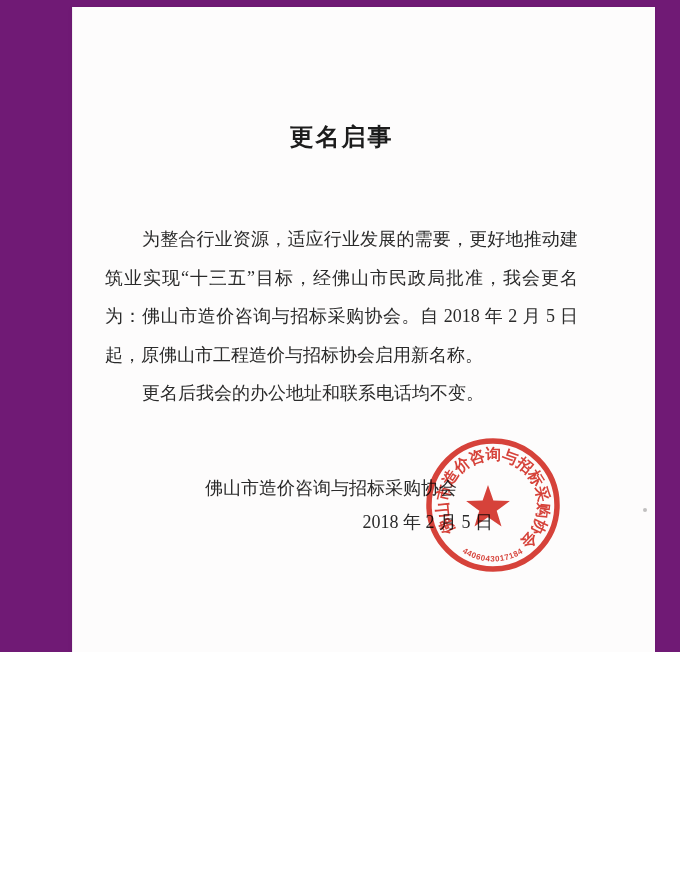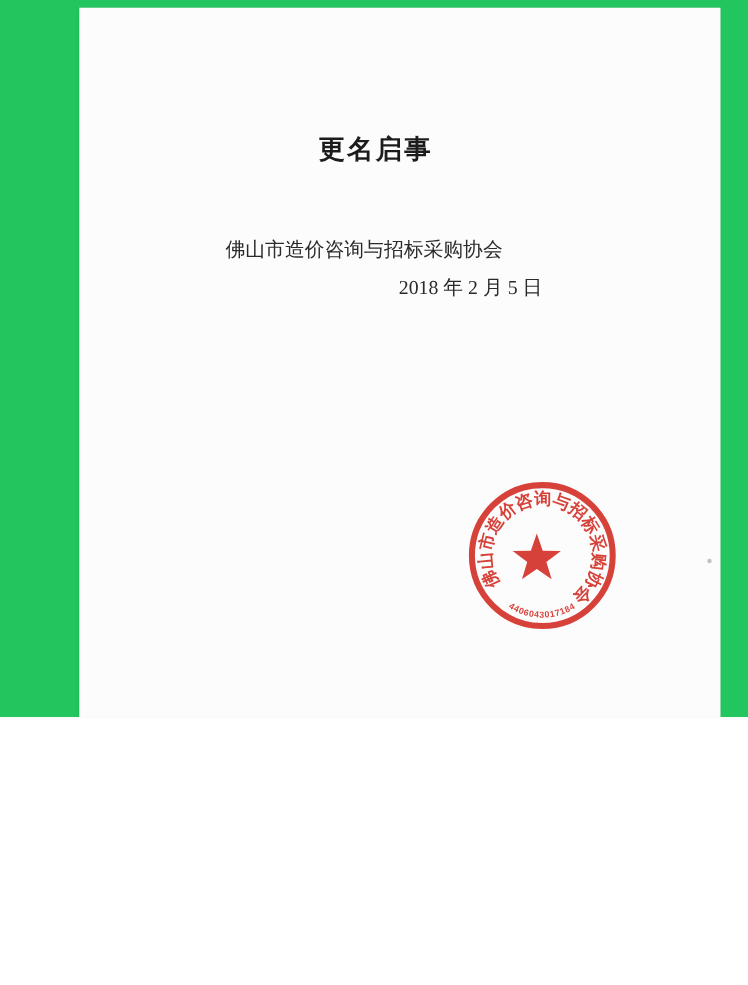--- a/index.html
+++ b/index.html
@@ -1,16 +1,16 @@
 <!DOCTYPE html>
 <html style="--seal-color: #d5342b;"><head>
 <meta charset="utf-8">
 <style>
   html,body{margin:0;padding:0;background:#ffffff;}
-  .page{position:relative;width:680px;height:652px;background:#22c55e;overflow:hidden;
+  .page{position:relative;width:680px;height:652px;background:#701a75;overflow:hidden;
         font-family:"Liberation Serif","DejaVu Serif",serif;}
   .paper{position:absolute;left:72px;top:7px;width:583px;height:868px;background:#fdfcfc;
          box-shadow:inset 1px 0 0 rgba(0,0,0,0.05), -1px 1px 4px rgba(0,0,0,0.04), 0 0 0 1px rgba(0,0,0,0.015);}
   .content{padding:115px 77px 0 33px;color:#262626;}
   .title{margin:0;font-size:24px;line-height:30px;font-weight:700;text-align:center;
          letter-spacing:2px;color:#1c1c1c;}
   .body-block{margin-top:68px;}
   .line{font-size:18px;line-height:38.5px;color:#2a2a2a;}
   .indent{text-indent:37px;}
   .jfull{text-align:justify;text-align-last:justify;}
@@ -33,20 +33,27 @@
   .speck-pink2{left:428px;top:842px;width:3px;height:3px;background:rgba(225,170,175,0.45);}
   .speck-pink3{left:520px;top:830px;width:2px;height:2px;background:rgba(225,170,175,0.5);}
 </style>
 </head>
 <body>
 
 <div class="page">
   <div class="paper">
     <div class="content">
       <h1 class="title">更名启事</h1>
+      <div class="body-block">
+        <div class="line indent jfull">为整合行业资源，适应行业发展的需要，更好地推动建</div>
+        <div class="line jfull">筑业实现“十三五”目标，经佛山市民政局批准，我会更名</div>
+        <div class="line jfull">为：佛山市造价咨询与招标采购协会。自 2018 年 2 月 5 日</div>
+        <div class="line">起，原佛山市工程造价与招标协会启用新名称。</div>
+        <div class="line indent">更名后我会的办公地址和联系电话均不变。</div>
+      </div>
       <div class="signature">佛山市造价咨询与招标采购协会</div>
       <div class="date">2018 年 2 月 5 日</div>
     </div>
 
     <div class="seal">
       <svg viewBox="0 0 136 136">
         <circle class="seal-ring" cx="68" cy="68" r="64"></circle>
         <polygon class="seal-star" points="63,48 68.4,63.6 84.9,63.9 71.7,73.8 76.5,89.6 63,80.2 49.5,89.6 54.3,73.8 41.1,63.9 57.6,63.6"></polygon>
         <g id="seal-arc" class="seal-arc">
             <text x="21.6" y="89.1" transform="rotate(245.5 21.6 89.1)" font-size="15.5" text-anchor="middle" dominant-baseline="central">佛</text>

